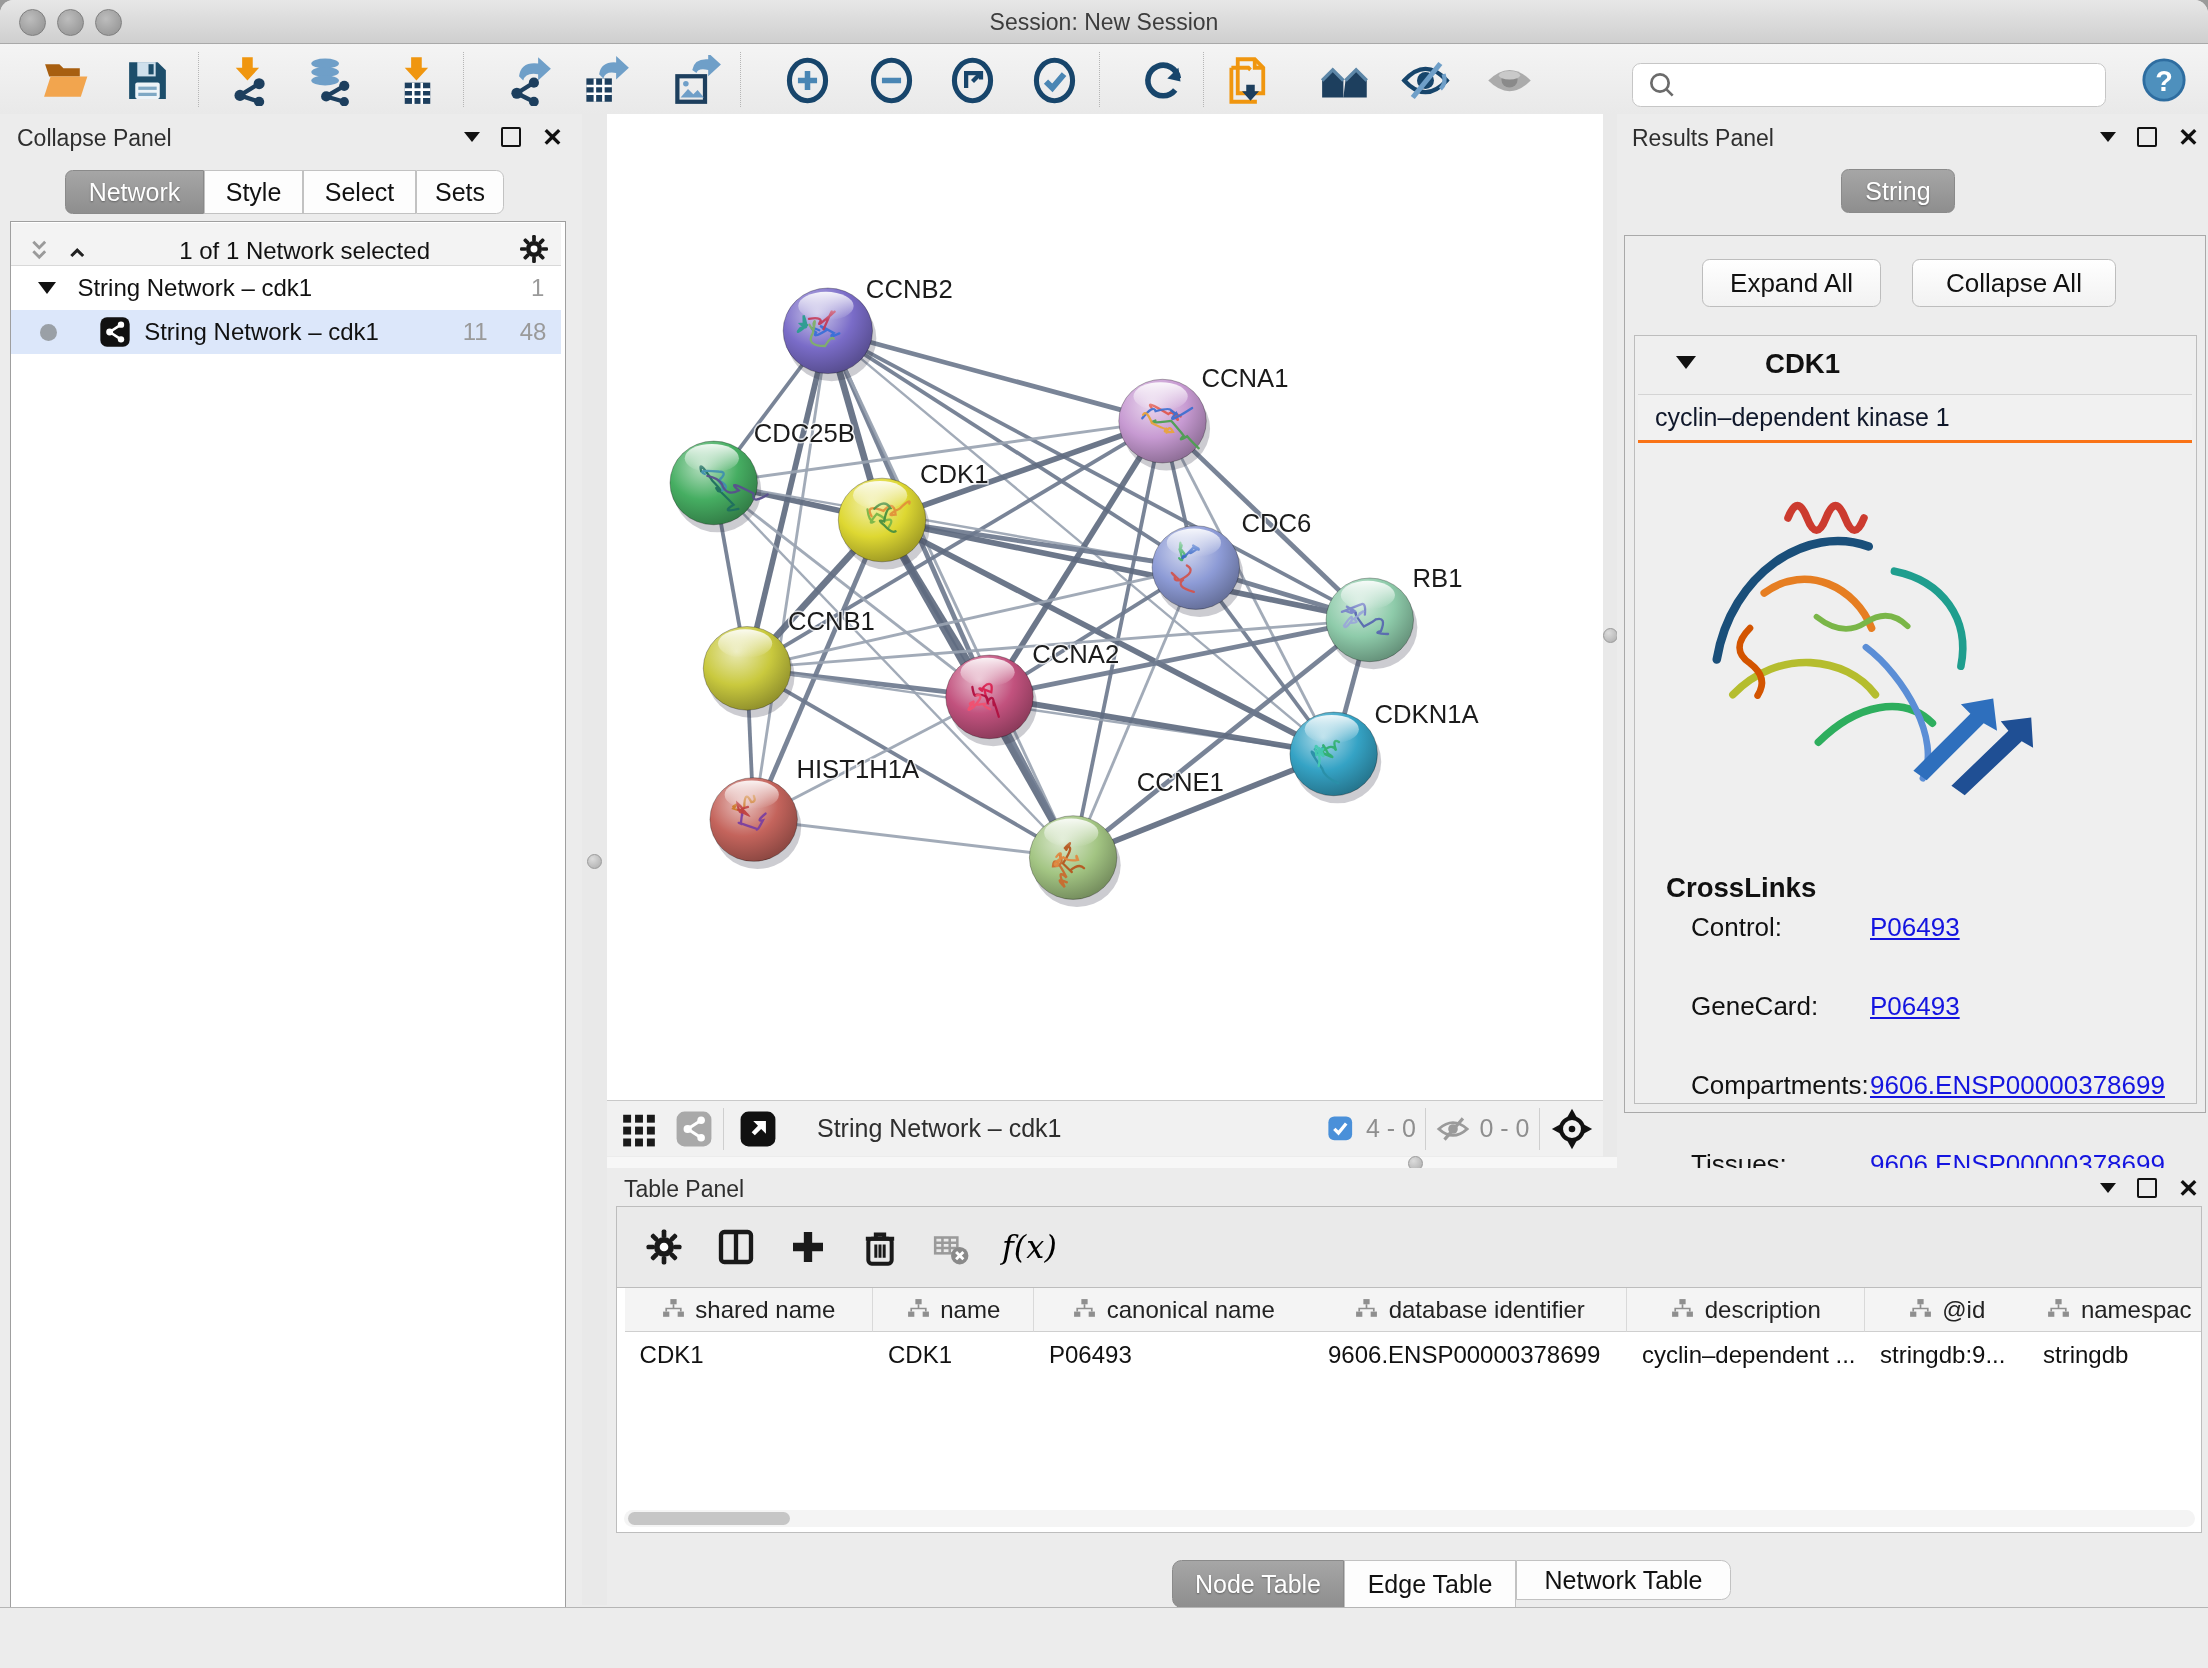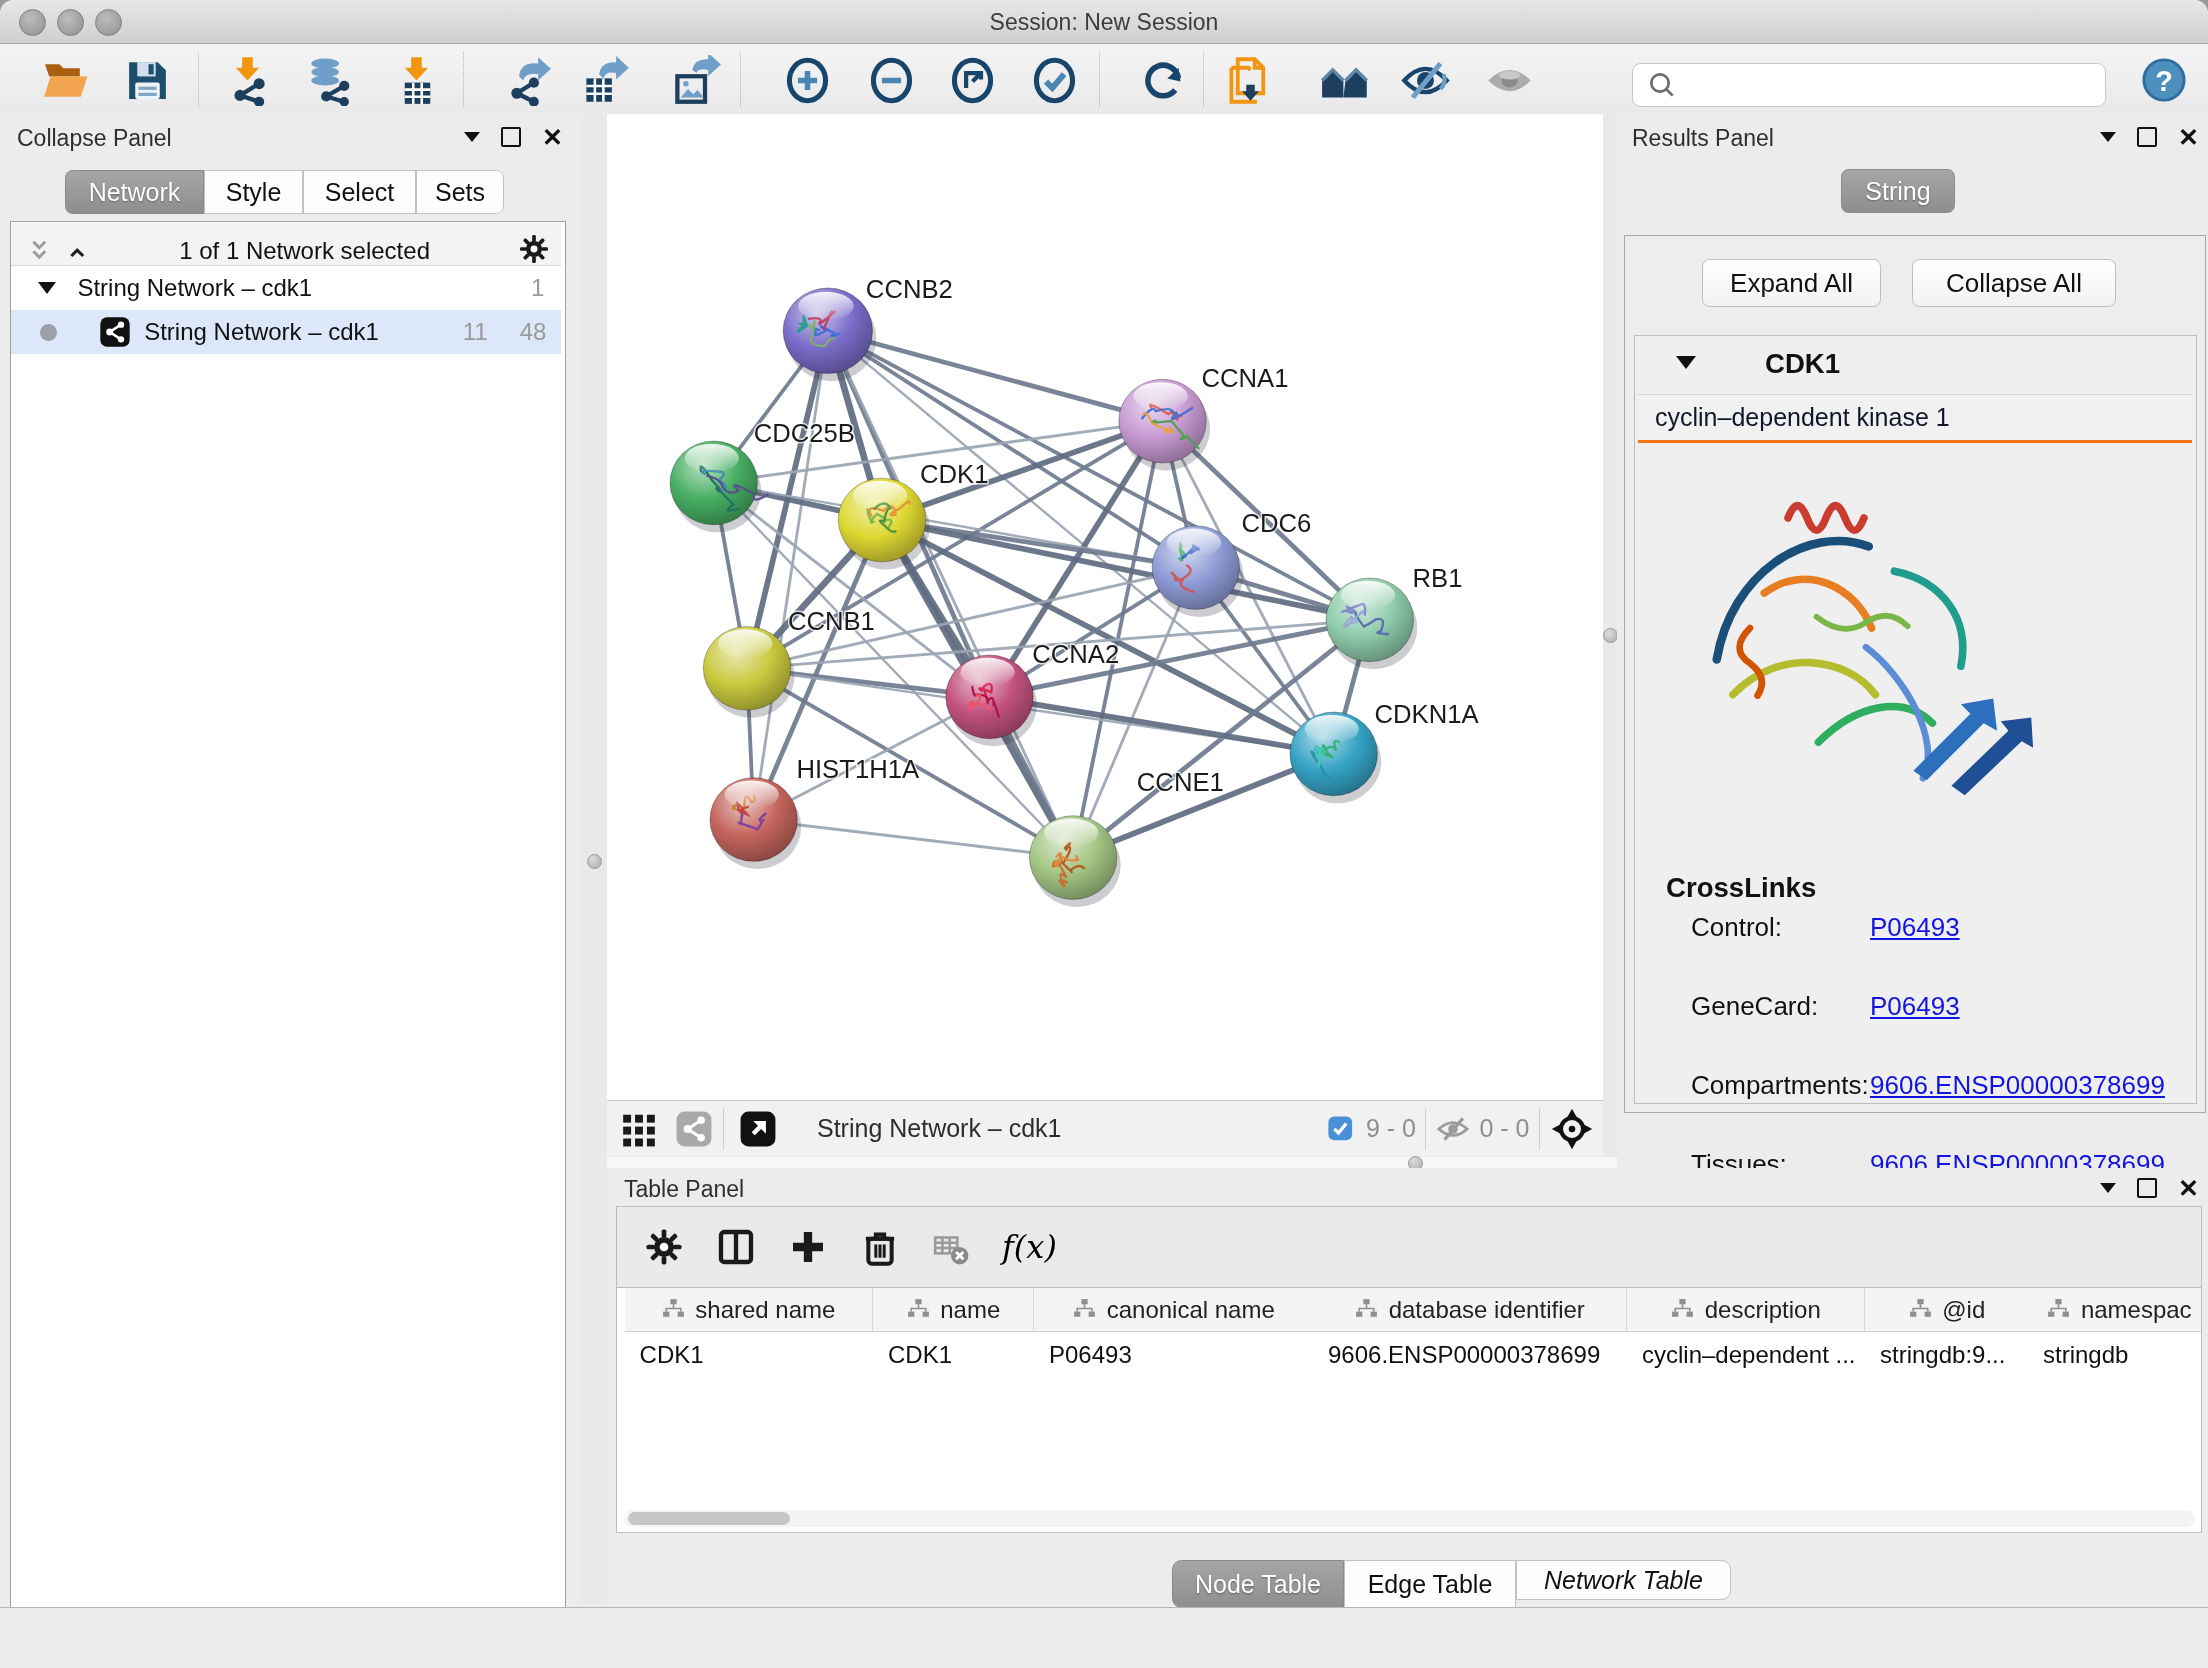--- a/index.html
+++ b/index.html
@@ -540,21 +540,21 @@
     <svg width="38" height="38" viewBox="0 0 24 24" style="margin-left:5.7px">
         <rect x="1" y="1" width="22" height="22" rx="5" fill="#111"></rect>
         <polygon points="9,7 17,7 17,15 14,12 10,16 8,14 12,10" fill="#fff"></polygon>
       </svg>
     <div style="margin-left:40px;font-size:25px;color:#2e2e2e;">String Network – cdk1</div>
     <div style="margin-left:auto;display:flex;align-items:center;">
       <svg width="28.5" height="28.5" viewBox="0 0 24 24">
           <rect x="2" y="2" width="20" height="20" rx="5" fill="#4a90d9"></rect>
           <path d="M7 12.5l3.5 3.5 6.5-8" stroke="#fff" stroke-width="2.8" fill="none"></path>
         </svg>
-      <span style="margin-left:11.4px;font-size:25px;color:#8e8e8e;">9 - 0</span>
+      <span style="margin-left:11.4px;font-size:25px;color:#8e8e8e;">4 - 0</span>
       <div class="nb-sep"></div>
       <svg width="34" height="34" viewBox="0 0 24 24">
           <path d="M2 12q10-9 20 0q-10 9-20 0z" fill="none" stroke="#9a9a9a" stroke-width="2"></path>
           <circle cx="12" cy="12" r="3.4" fill="#9a9a9a"></circle>
           <path d="M19 4.5L6 19.5" stroke="#9a9a9a" stroke-width="2.2"></path>
         </svg>
       <span style="margin-left:9.5px;font-size:25px;color:#8e8e8e;">0 - 0</span>
       <div class="nb-sep"></div>
       <svg width="44" height="44" viewBox="0 0 24 24" style="margin-right:9.5px">
           <circle cx="12" cy="12" r="6" fill="none" stroke="#111" stroke-width="2.2"></circle>
@@ -757,21 +757,21 @@
       <div class="td" style="left: 696px; width: 314px;">9606.ENSP00000378699</div>
       <div class="td" style="left: 1010px; width: 238px;">cyclin–dependent ...</div>
       <div class="td" style="left: 1248px; width: 164px;">stringdb:9...</div>
       <div class="td" style="left: 1411px; width: 183px;">stringdb</div>
     </div>
   <div id="hscroll" class="abs"></div>
   <div id="hthumb" class="abs"></div>
   <div id="tbl-tabs" class="abs" style="left:1124px;top:1560px;display:flex;margin-left:48px;">
       <div class="tab sel" style="width: 172px; height: 48px; border-radius: 9.5px 0px 0px 9.5px;">Node Table</div>
       <div class="tab" style="width: 172px; height: 48px;">Edge Table</div>
-      <div class="tab" style="width: 215px; height: 40px; border-radius: 0px 9.5px 9.5px 0px; font-style: italic;">Network Table</div>
+      <div class="tab" style="width: 215px; height: 40px; border-radius: 0px 9.5px 9.5px 0px;">Network Table</div>
     </div>
 
   <div id="statusbar" class="abs">
     
     
     
   </div>
 
 </div>
 

